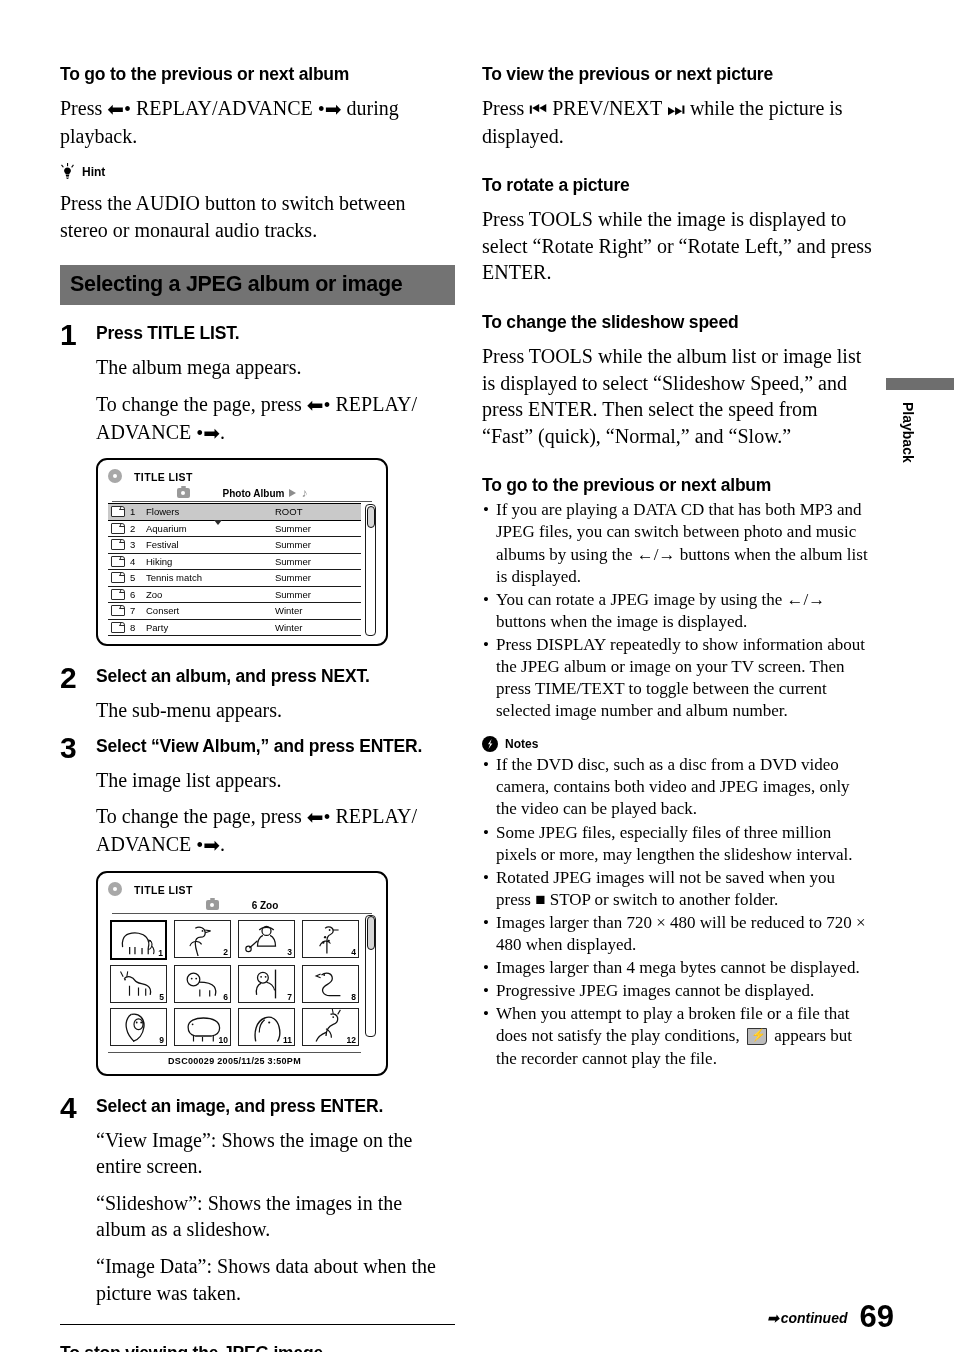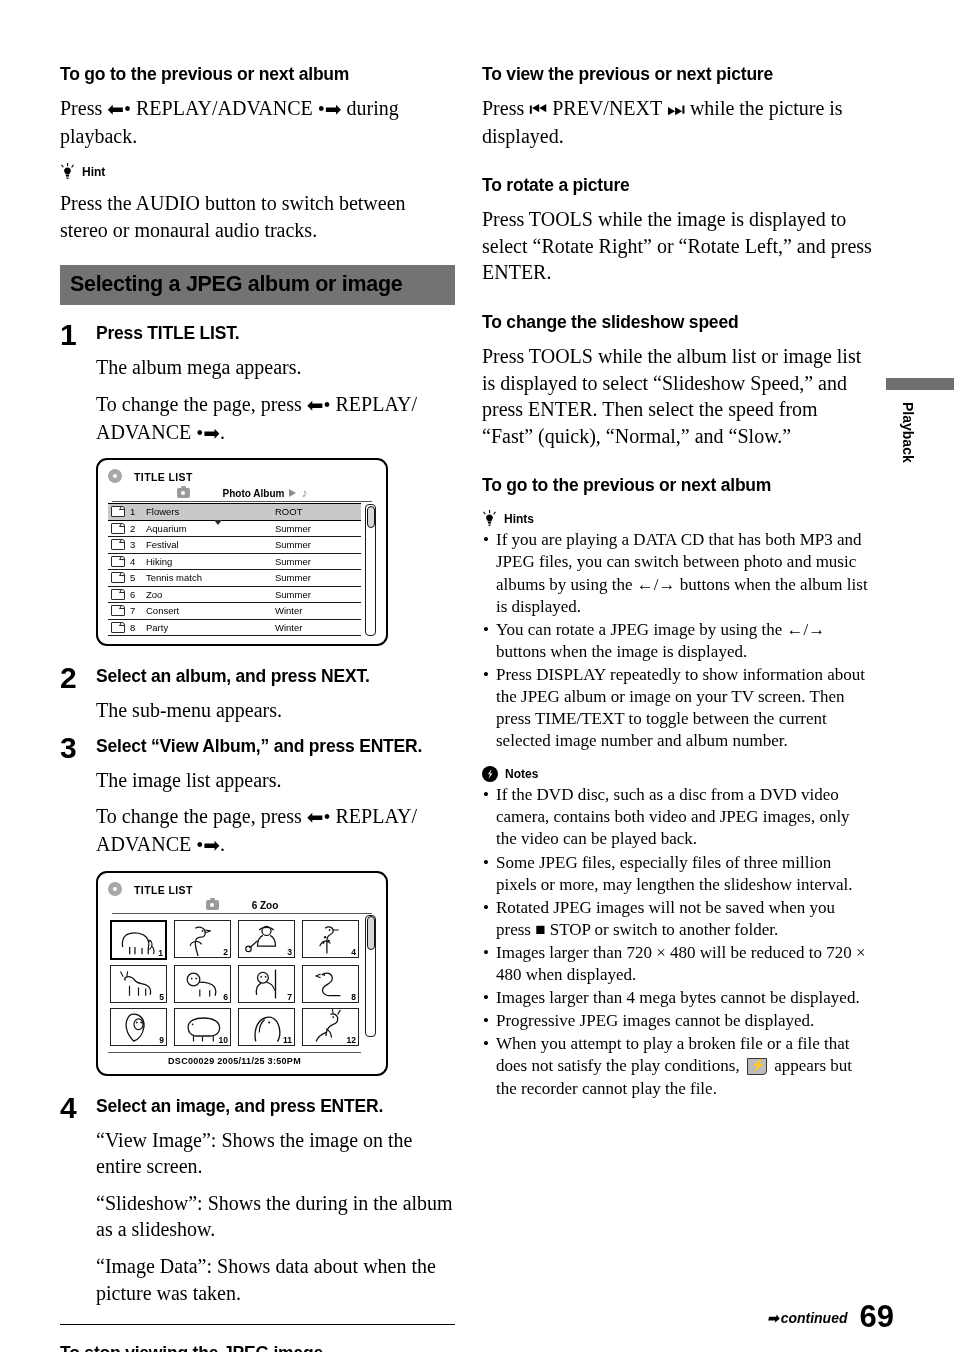--- a/index.html
+++ b/index.html
@@ -570,21 +570,21 @@
       </div>
     </div>
 
     <div class="gap"></div>
 
     <div class="step">
       <div class="step-num">4</div>
       <div class="step-body">
         <div class="step-title">Select an image, and press ENTER.</div>
         <p class="body">“View Image”: Shows the image on the entire screen.</p>
-        <p class="body">“Slideshow”: Shows the during in the album as a slideshow.</p>
+        <p class="body">“Slideshow”: Shows the images in the album as a slideshow.</p>
         <p class="body">“Image Data”: Shows data about when the picture was taken.</p>
       </div>
     </div>
 
     <hr class="rule">
 
     <h3 class="sub">To stop viewing the JPEG image</h3>
     <p class="body">
       <span>Press</span>
       <span class="sq-stop"></span>
@@ -611,32 +611,20 @@
 
     <div class="gap-sm"></div>
 
     <h3 class="sub">To change the slideshow speed</h3>
     <p class="body">Press TOOLS while the album list or image list is displayed to select “Slideshow Speed,” and press ENTER. Then select the speed from “Fast” (quick), “Normal,” and “Slow.”</p>
 
     <div class="gap-sm"></div>
 
     <h3 class="sub">To go to the previous or next album</h3>
 
-    <div class="tipline">
-      <svg width="15" height="17" viewBox="0 0 15 17">
-        <path d="M7.5 4.6c2 0 3.4 1.4 3.4 3.1 0 1.3-.8 2-1.3 2.7-.3.4-.4.8-.4 1.2H5.8c0-.4-.1-.8-.4-1.2-.5-.7-1.3-1.4-1.3-2.7 0-1.7 1.4-3.1 3.4-3.1z" fill="#000"></path>
-        <rect x="5.9" y="11.9" width="3.2" height="1.1" fill="#000"></rect>
-        <rect x="6.1" y="13.4" width="2.8" height="1" fill="#000"></rect>
-        <path d="M7.5 15.9c-.7 0-1.2-.5-1.2-.9h2.4c0 .4-.5.9-1.2.9z" fill="#000"></path>
-        <rect x="7" y="0" width="1.1" height="3.2" fill="#000"></rect>
-        <rect x="1.9" y="1.6" width="1.1" height="3" fill="#000" transform="rotate(-38 2.4 3.1)"></rect>
-        <rect x="12" y="1.6" width="1.1" height="3" fill="#000" transform="rotate(38 12.5 3.1)"></rect>
-      </svg>
-      <span class="tip-label">Hints</span>
-    </div>
     <ul class="bul">
       <li>If you are playing a DATA CD that has both MP3 and JPEG files, you can switch between photo and music albums by using the ←/→ buttons when the album list is displayed.</li>
       <li>You can rotate a JPEG image by using the ←/→ buttons when the image is displayed.</li>
       <li>Press DISPLAY repeatedly to show information about the JPEG album or image on your TV screen. Then press TIME/TEXT to toggle between the current selected image number and album number.</li>
     </ul>
 
     <div class="tipline">
       <svg width="16" height="16" viewBox="0 0 16 16">
         <circle cx="8" cy="8" r="8" fill="#000"></circle>
         <path d="M9.6 3L6 8.3h2.1L6.4 13l4-5.6H8.2z" fill="#fff"></path>

